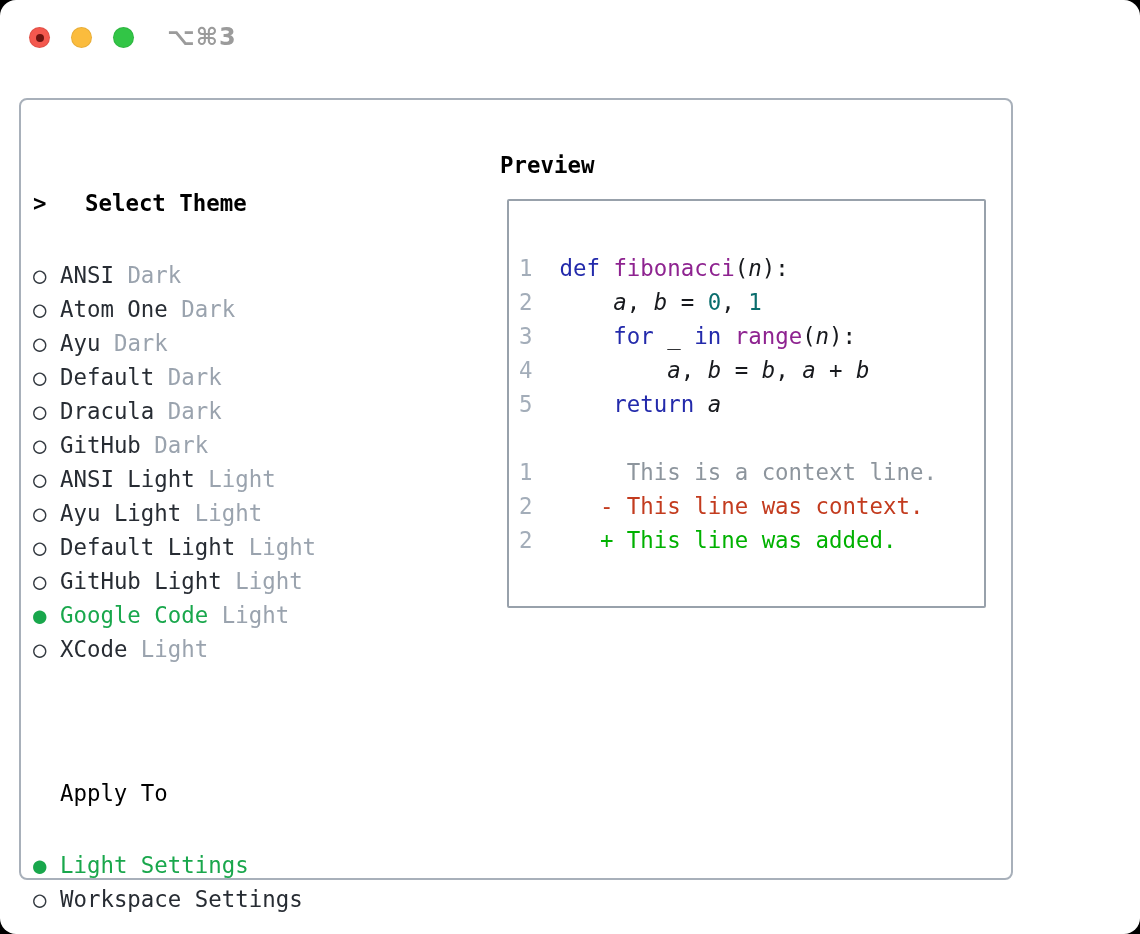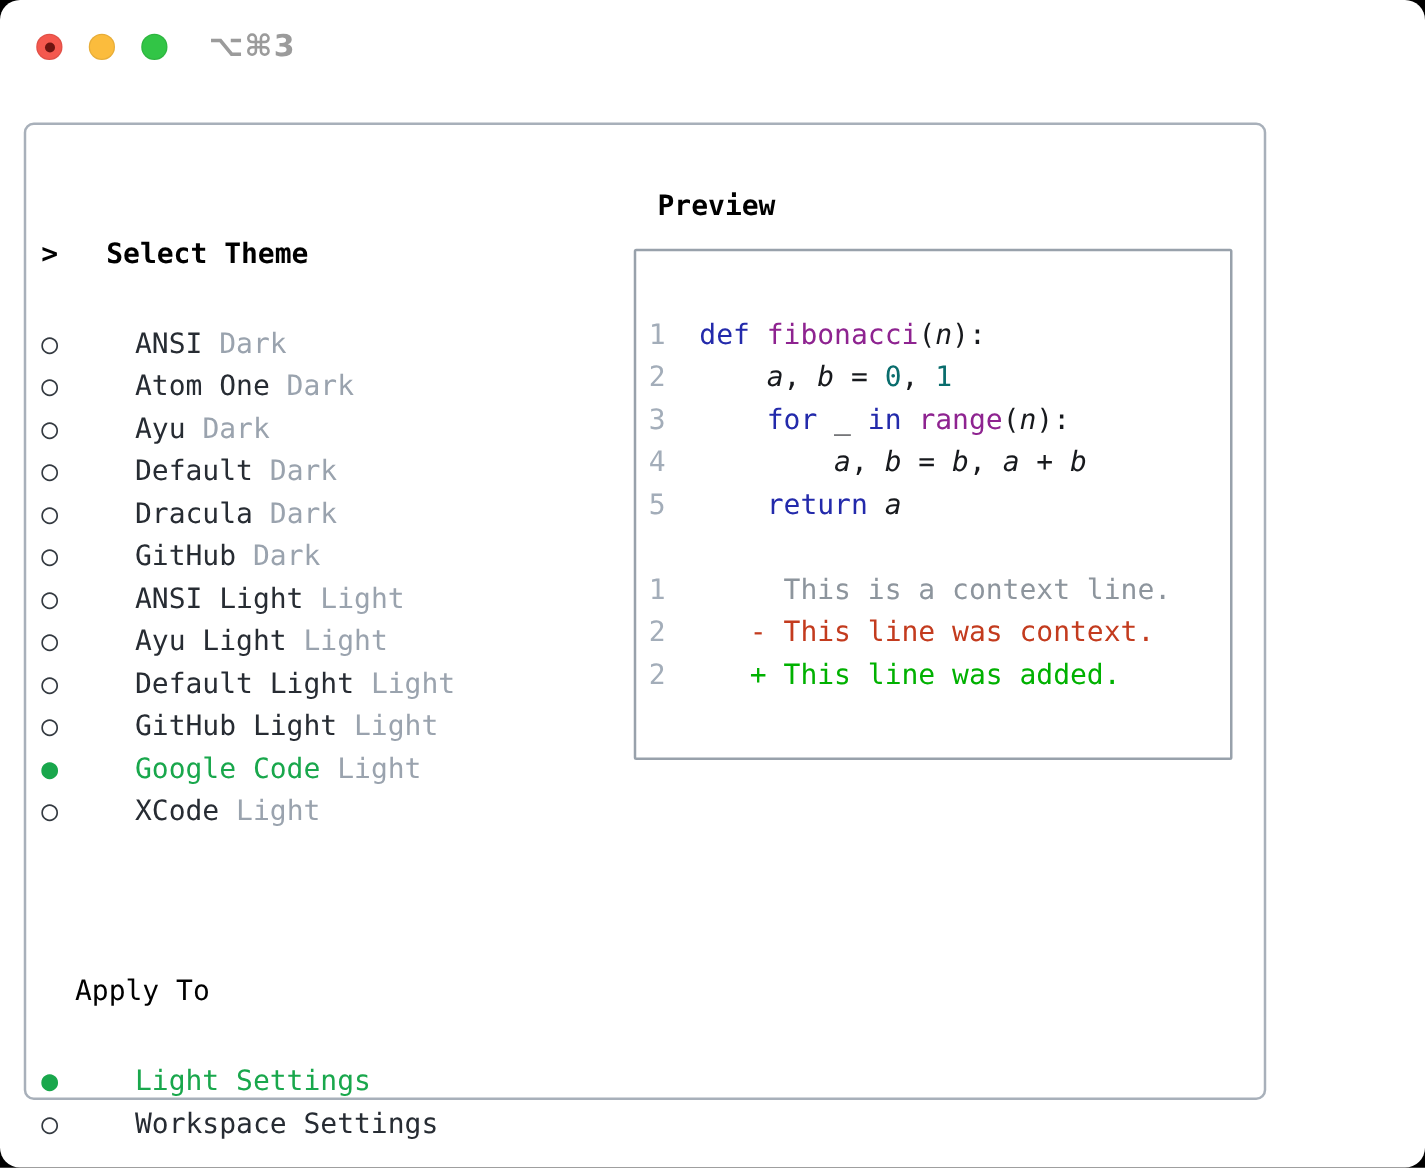--- a/index.html
+++ b/index.html
@@ -72,28 +72,28 @@
   
   .left-pane {
     position: absolute;
     left: 12px; top: 48px;
     white-space: pre;
   }
   .cursor { color: #000; font-weight: bold; }
   .hdr    { color: #000; font-weight: bold; margin-left: 25px; }
   .apply-header { padding-left: 2ch; color: #000; }
   .marker  { color: var(--marker); }
-  .name    { color: var(--item-text); margin-left: 48px; }
+  .name    { color: var(--item-text); }
   .variant { color: var(--muted); }
   .theme-row.sel .marker, .theme-row.sel .name,
   .opt-row.sel .marker,   .opt-row.sel .name { color: var(--accent-green); }
   
   .preview-header {
     position: absolute;
-    left: 505px; top: 48px;
+    left: 479px; top: 48px;
     font-size: 22.4px;
     line-height: 34px;
     font-weight: bold;
     color: #000;
   }
   .preview-box {
     position: absolute;
     left: 486px; top: 99px;
     width: 479px; height: 409px;
     box-sizing: border-box;

